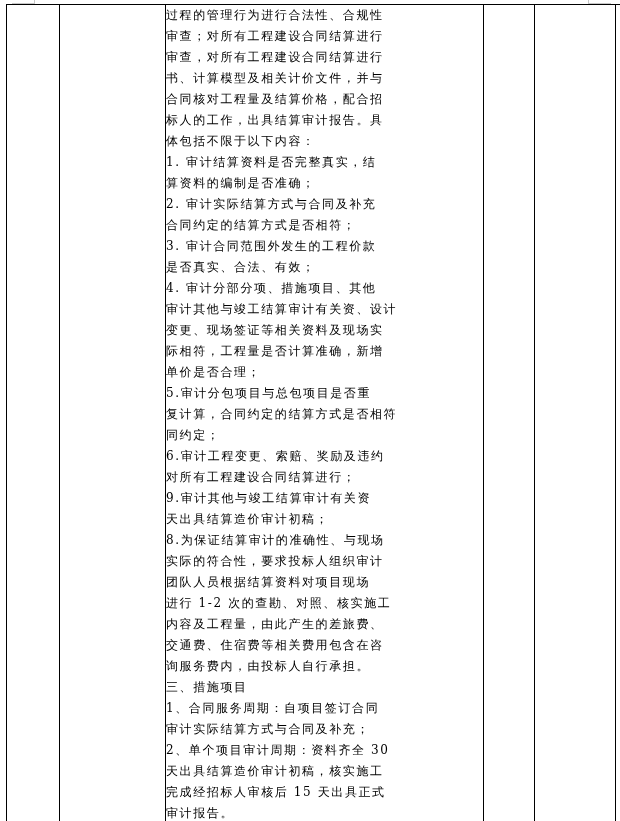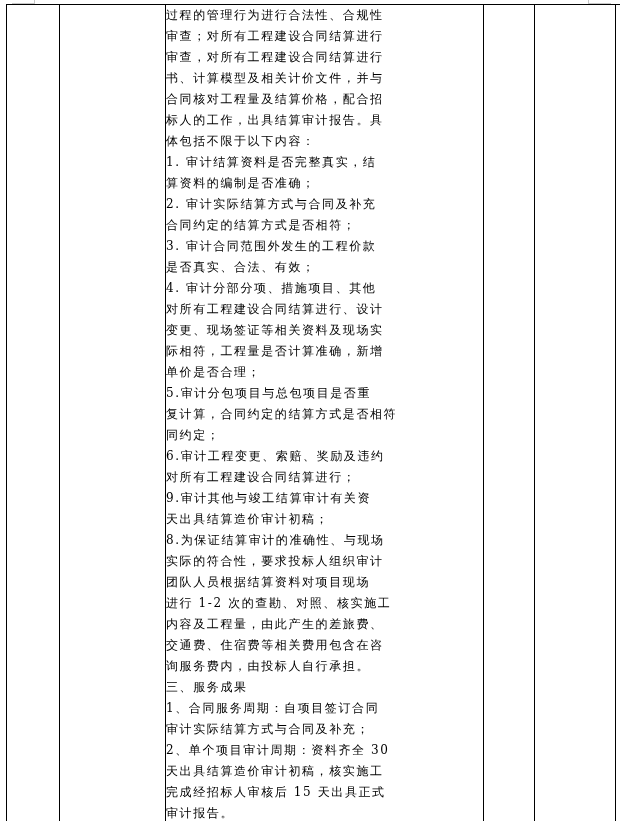--- a/index.html
+++ b/index.html
@@ -41,39 +41,39 @@
             <div class="line">合同核对工程量及结算价格，配合招</div>
             <div class="line">标人的工作，出具结算审计报告。具</div>
             <div class="line">体包括不限于以下内容：</div>
             <div class="line">1. 审计结算资料是否完整真实，结</div>
             <div class="line">算资料的编制是否准确；</div>
             <div class="line">2. 审计实际结算方式与合同及补充</div>
             <div class="line">合同约定的结算方式是否相符；</div>
             <div class="line">3. 审计合同范围外发生的工程价款</div>
             <div class="line">是否真实、合法、有效；</div>
             <div class="line">4. 审计分部分项、措施项目、其他</div>
-            <div class="line">对所有工程建设合同结算进行、设计</div>
+            <div class="line">审计其他与竣工结算审计有关资、设计</div>
             <div class="line">变更、现场签证等相关资料及现场实</div>
             <div class="line">际相符，工程量是否计算准确，新增</div>
             <div class="line">单价是否合理；</div>
             <div class="line">5.审计分包项目与总包项目是否重</div>
             <div class="line">复计算，合同约定的结算方式是否相符</div>
             <div class="line">同约定；</div>
             <div class="line">6.审计工程变更、索赔、奖励及违约</div>
             <div class="line">对所有工程建设合同结算进行；</div>
             <div class="line">9.审计其他与竣工结算审计有关资</div>
             <div class="line">天出具结算造价审计初稿；</div>
             <div class="line">8.为保证结算审计的准确性、与现场</div>
             <div class="line">实际的符合性，要求投标人组织审计</div>
             <div class="line">团队人员根据结算资料对项目现场</div>
             <div class="line">进行 1-2 次的查勘、对照、核实施工</div>
             <div class="line">内容及工程量，由此产生的差旅费、</div>
             <div class="line">交通费、住宿费等相关费用包含在咨</div>
             <div class="line">询服务费内，由投标人自行承担。</div>
-            <div class="line">三、服务成果</div>
+            <div class="line">三、措施项目</div>
             <div class="line">1、合同服务周期：自项目签订合同</div>
             <div class="line">审计实际结算方式与合同及补充；</div>
             <div class="line">2、单个项目审计周期：资料齐全 30</div>
             <div class="line">天出具结算造价审计初稿，核实施工</div>
             <div class="line">完成经招标人审核后 15 天出具正式</div>
             <div class="line">审计报告。</div>
           </div>
     </td>
     <td></td>
     <td></td>

